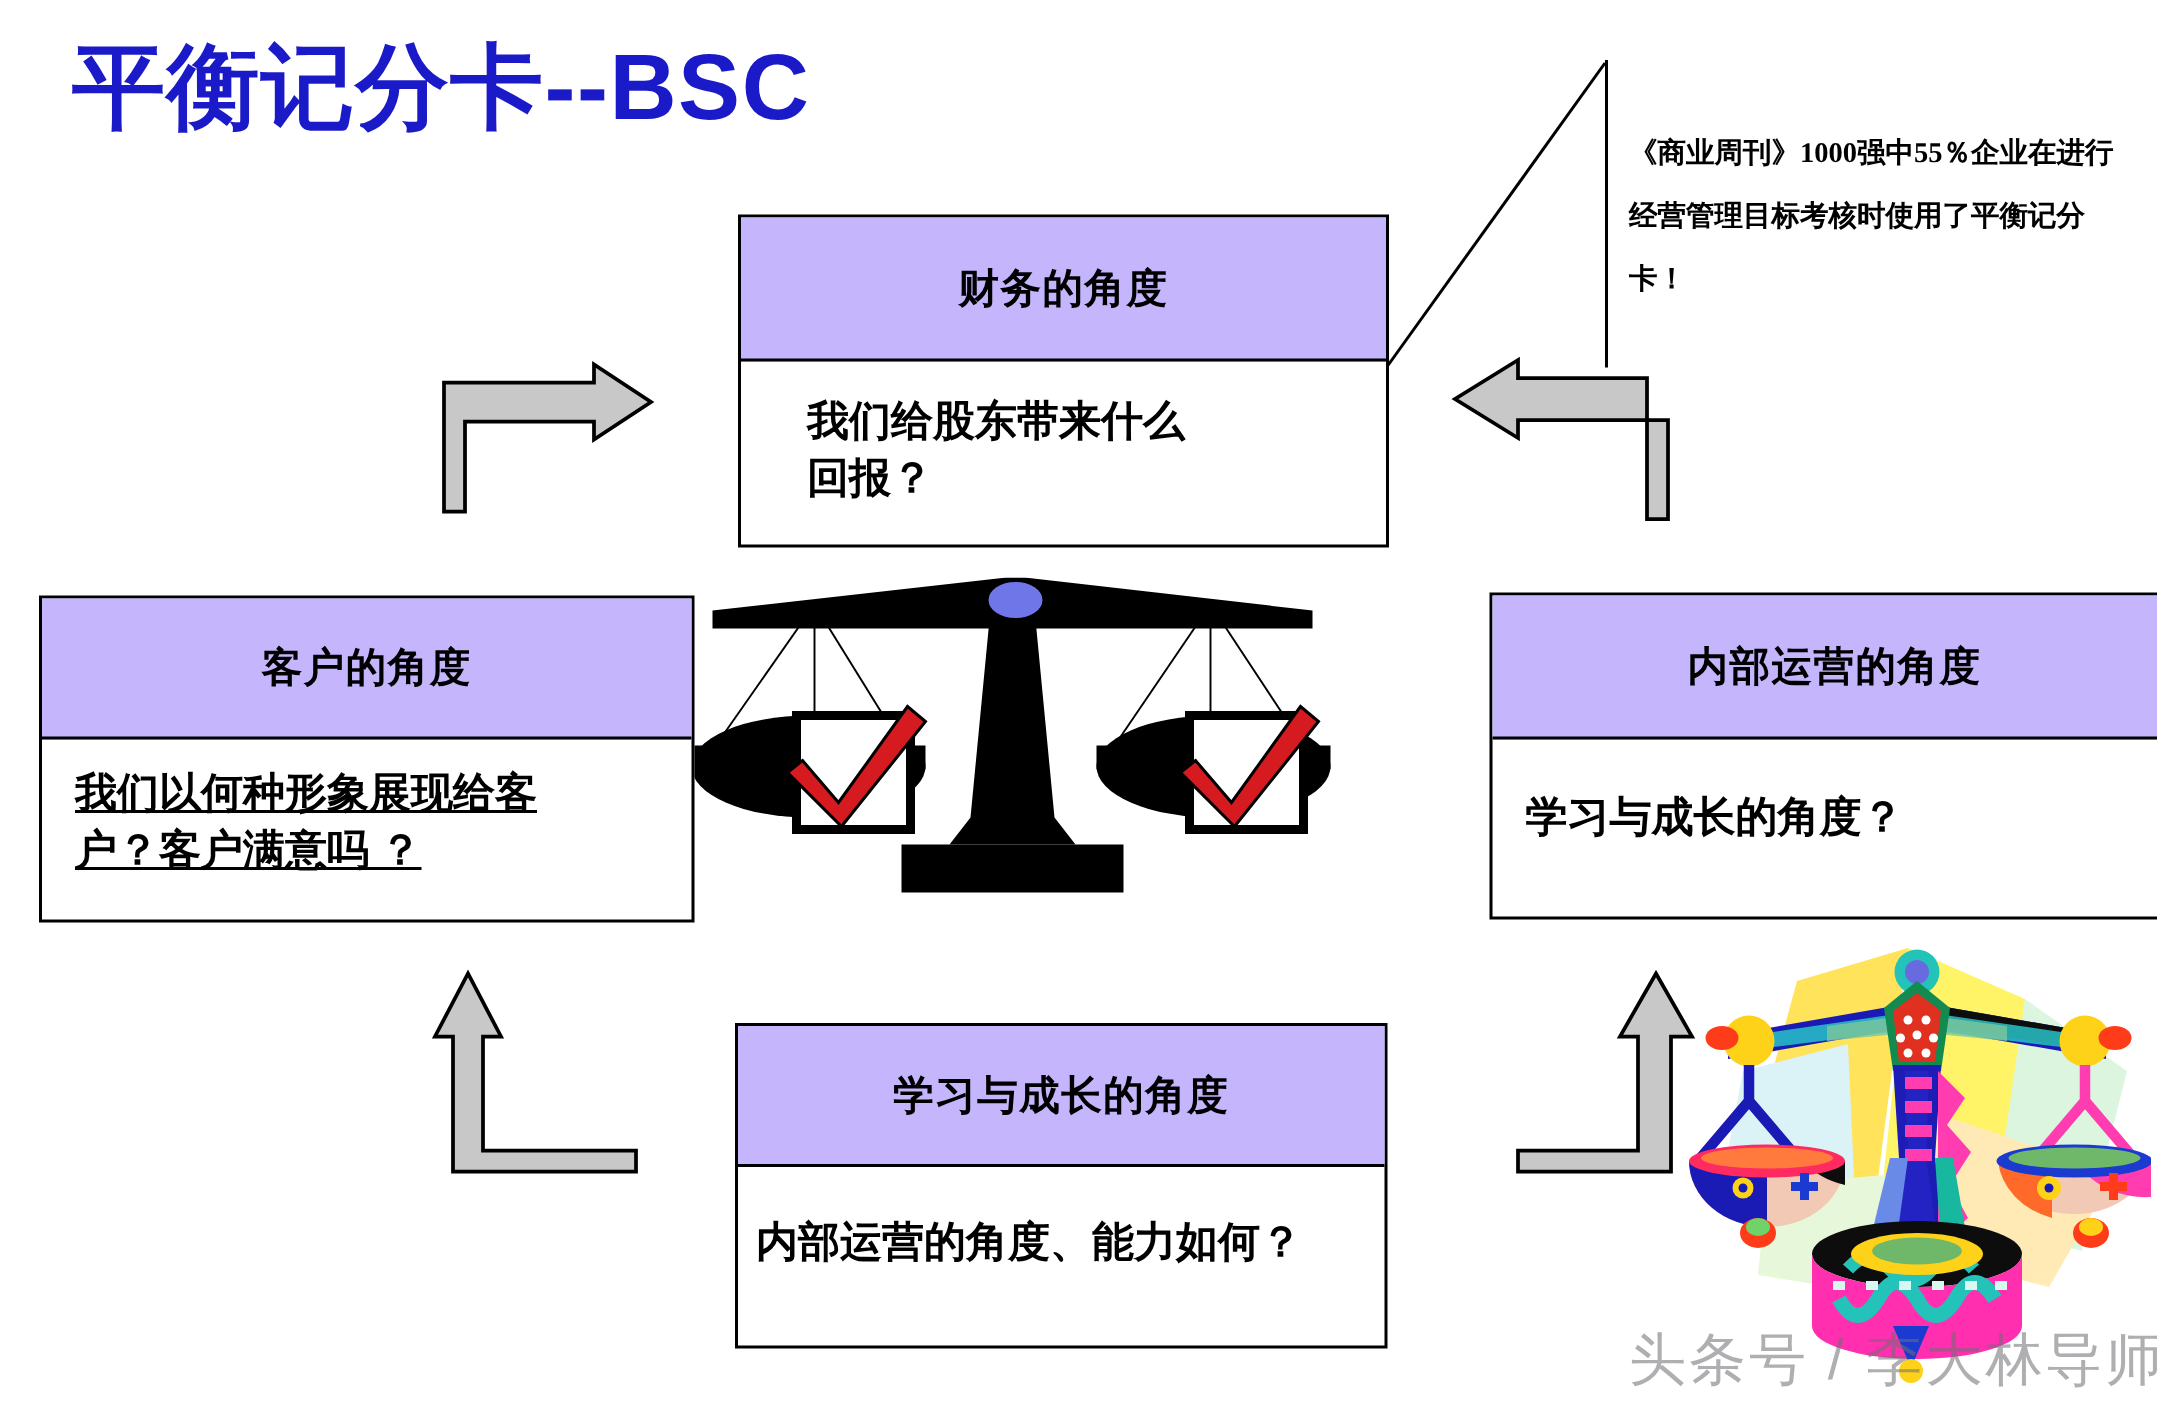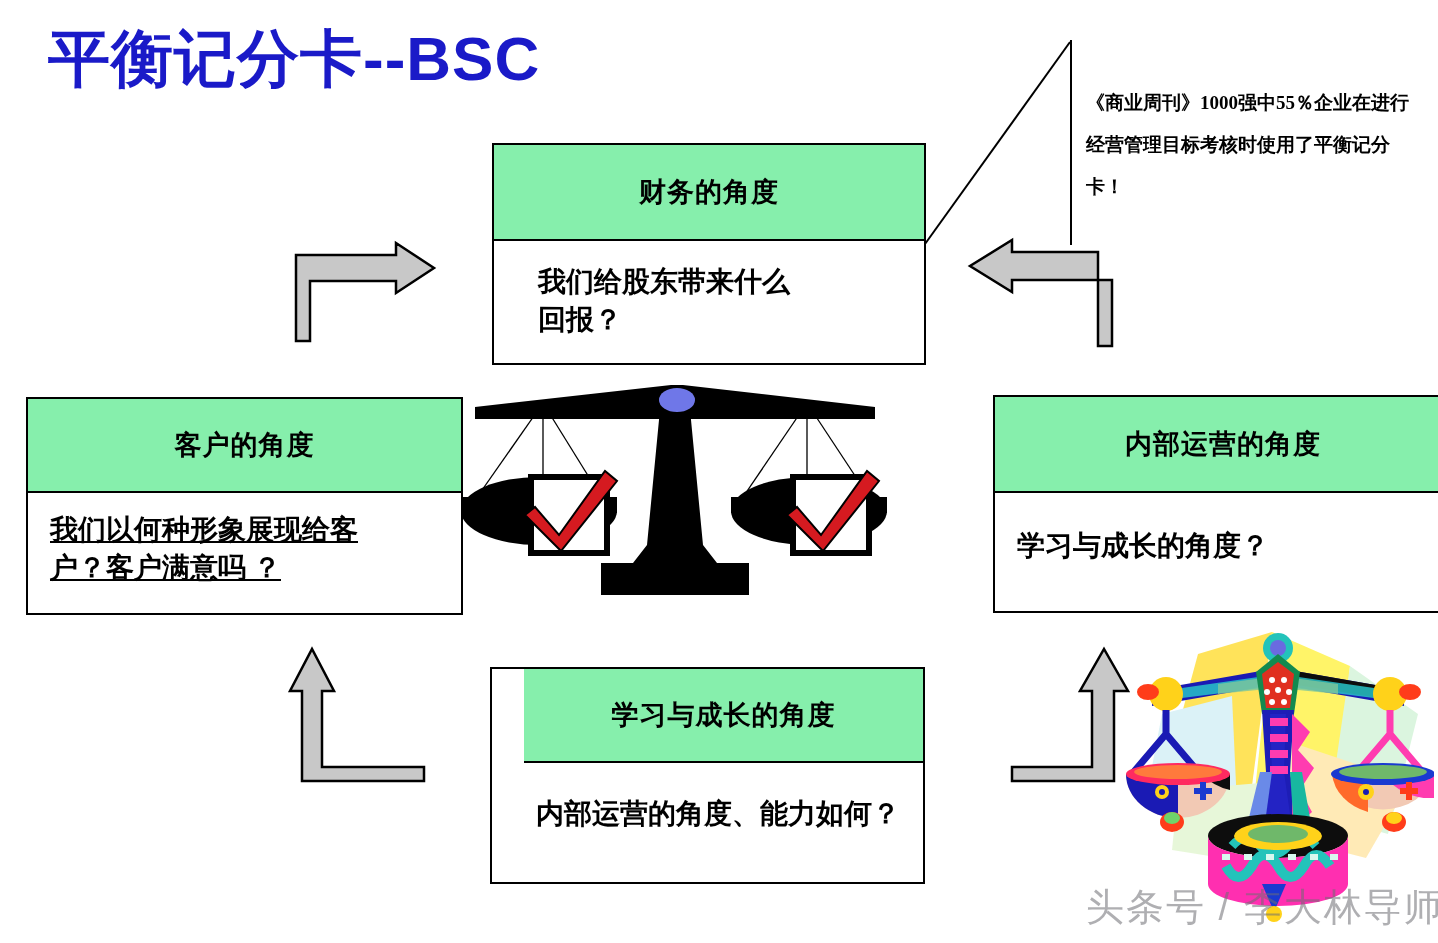--- a/index.html
+++ b/index.html
@@ -65,21 +65,21 @@
   }
 
   
   .pbox {
     position: absolute;
     border: 2px solid #000000;
     background: #ffffff;
     box-sizing: border-box;
   }
   .pbox-head {
-    background: #86efac;
+    background: #c4b5fd;
     border-bottom: 2px solid #000000;
     box-sizing: border-box;
     display: flex;
     align-items: center;
     justify-content: center;
     font-family: "Liberation Serif", "DejaVu Serif", serif;
     font-weight: bold;
     color: #000000;
     font-size: 27px;
     letter-spacing: 1px;
@@ -104,21 +104,21 @@
   #box-customer { left: 26px; top: 397px; width: 437px; height: 218px; }
   #box-customer .pbox-head { height: 94px; font-family: Liberation Mono, monospace; }
   #box-customer .pbox-body { padding-top: 18px; padding-left: 22px; text-decoration: underline; }
 
   
   #box-internal { left: 954px; top: 395px; width: 460px; height: 218px; margin-left: 39px; }
   #box-internal .pbox-head { height: 96px; }
   #box-internal .pbox-body { padding-top: 34px; padding-left: 22px; }
 
   
-  #box-learning { left: 490px; top: 667px; width: 435px; height: 217px; padding-left: 32px; }
+  #box-learning { left: 490px; top: 682px; width: 435px; height: 217px; }
   #box-learning .pbox-head { height: 94px; }
   #box-learning .pbox-body {
     padding-top: 32px;
     padding-left: 12px;
     white-space: nowrap;
   }
 
   
   .arrow-svg { position: absolute; pointer-events: none; }
   #arrow-tl { left: 288px; top: 238px; }

